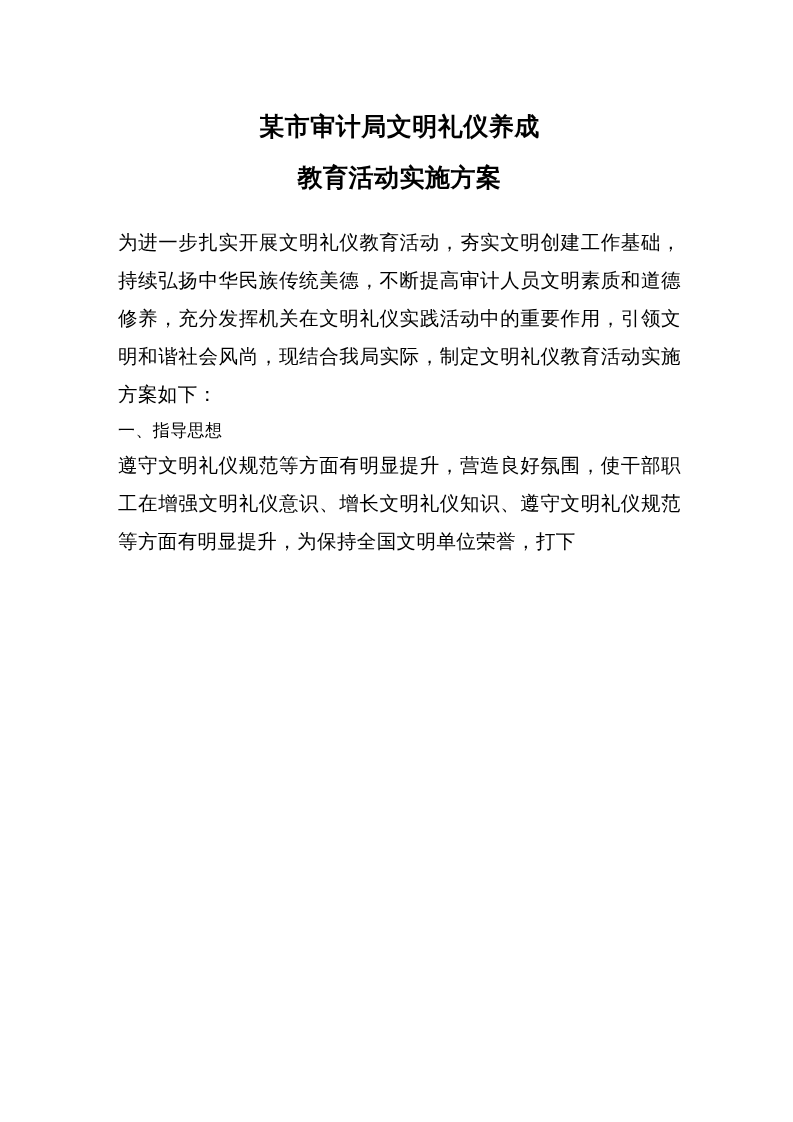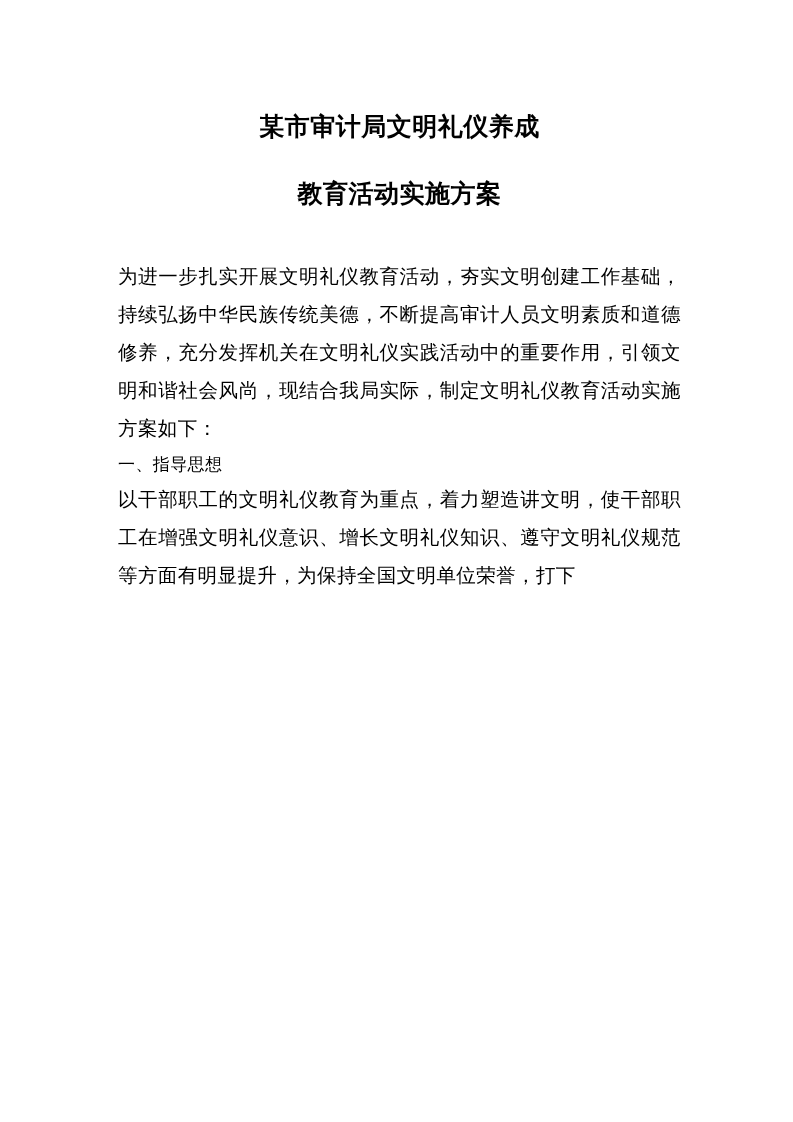--- a/index.html
+++ b/index.html
@@ -26,24 +26,24 @@
     font-size: 25px;
     font-weight: bold;
     line-height: 1.55;
     letter-spacing: 0.5px;
     margin: 0;
   }
   .doc-title .line {
     display: block;
   }
   .doc-title .line.second {
-    margin-top: 28px;
+    margin-top: 12px;
   }
   .body-block {
-    margin-top: 44px;
+    margin-top: 26px;
   }
   .para {
     font-size: 19.5px;
     line-height: 1.95;
     text-align: justify;
     text-justify: inter-ideograph;
     margin: 0;
     letter-spacing: 0.4px;
   }
   .heading-line {
@@ -59,16 +59,16 @@
 <div class="page">
 
   <h1 class="doc-title">
     <span class="line first">某市审计局文明礼仪养成</span>
     <span class="line second">教育活动实施方案</span>
   </h1>
 
   <div class="body-block">
     <p class="para">为进一步扎实开展文明礼仪教育活动，夯实文明创建工作基础，持续弘扬中华民族传统美德，不断提高审计人员文明素质和道德修养，充分发挥机关在文明礼仪实践活动中的重要作用，引领文明和谐社会风尚，现结合我局实际，制定文明礼仪教育活动实施方案如下：</p>
     <p class="heading-line">一、指导思想</p>
-    <p class="para">以干部职工的文明礼仪教育为重点，着力塑造讲文明，使干部职工在增强文明礼仪意识、增长文明礼仪知识、遵守文明礼仪规范等方面有明显提升，为保持全国文明单位荣誉，打下</p>
+    <p class="para">遵守文明礼仪规范等方面有明显提升，营造良好氛围，使干部职工在增强文明礼仪意识、增长文明礼仪知识、遵守文明礼仪规范等方面有明显提升，为保持全国文明单位荣誉，打下</p>
   </div>
 
 </div>
 
 </body></html>

